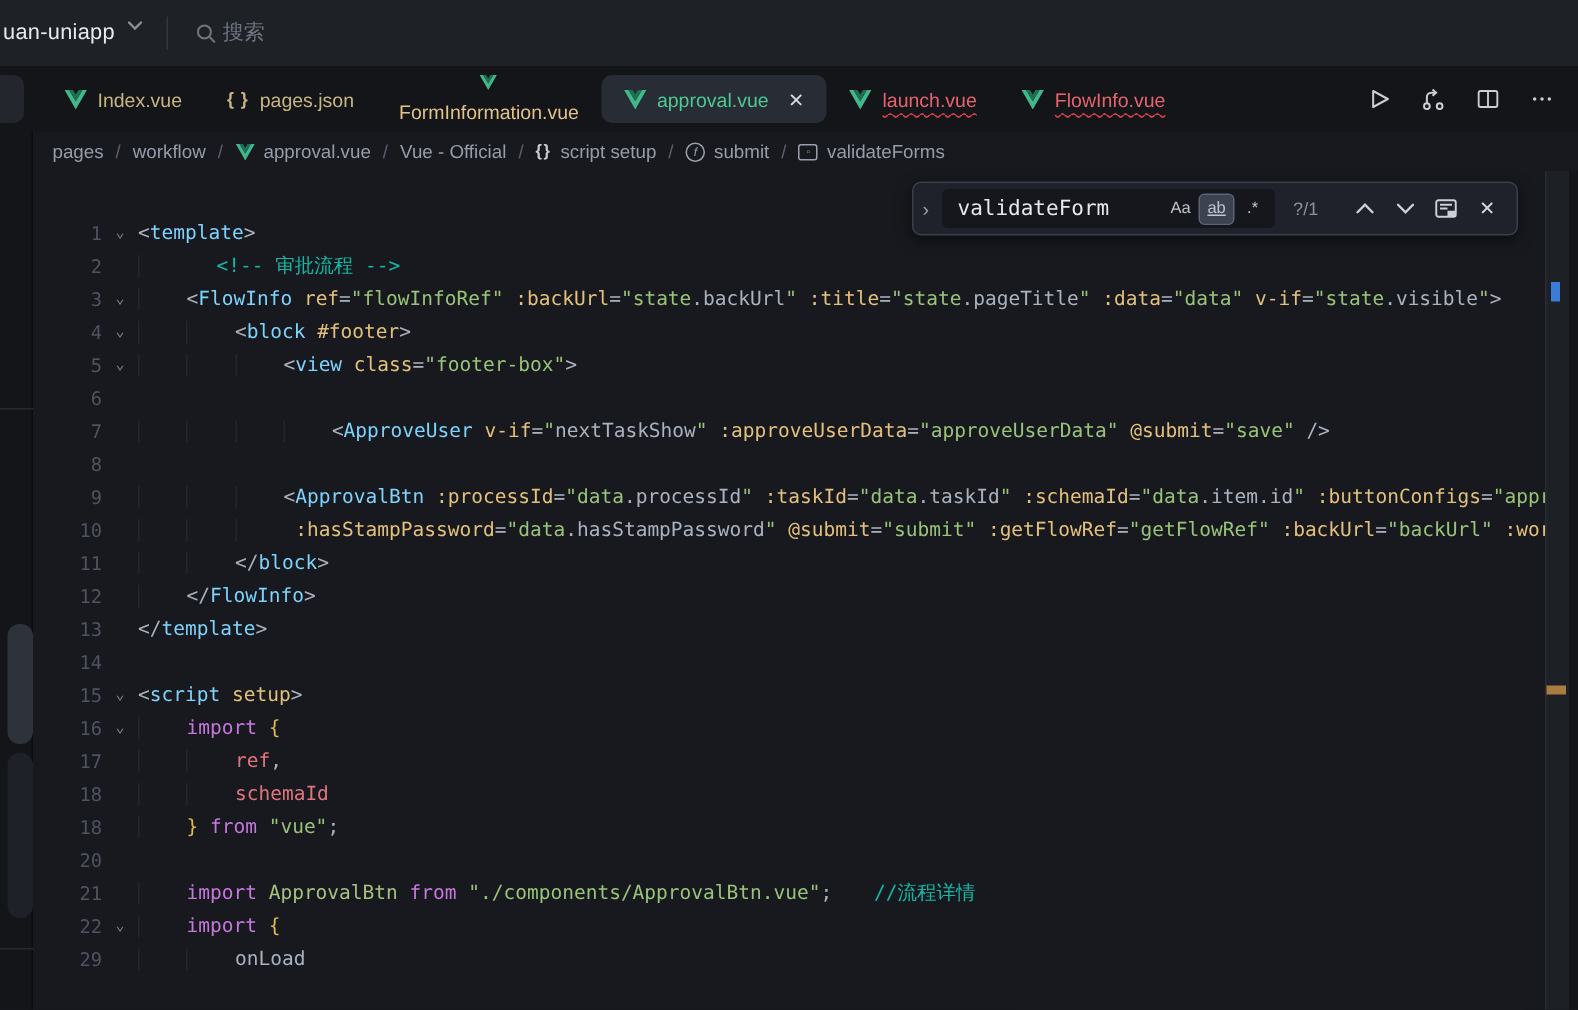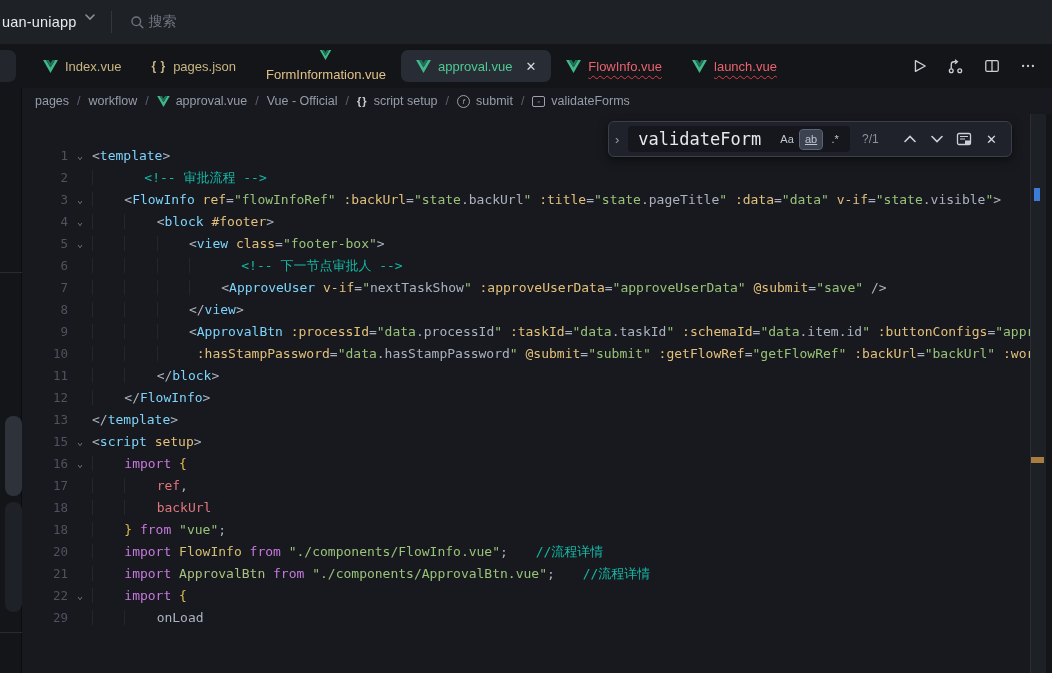--- a/index.html
+++ b/index.html
@@ -68,21 +68,21 @@
   .tk-cy { color:#d6bd74; }
   .tk-cg { color:#a8c181; }
 
   
   .findbox { position:absolute; top:7px; right:40px; width:404px; height:36px; background:#1f222a;
     border:1px solid #3a3f49; border-radius:6px; box-shadow:0 3px 10px rgba(0,0,0,.5);
     display:flex; align-items:center; padding:0 10px 0 6px; z-index:5; }
   .find-expand { color:#9aa0ab; font-size:13px; width:14px; cursor:pointer; }
   .find-input { width:232px; height:26px; background:#15171c; border-radius:4px; display:flex;
     align-items:center; padding:0 4px 0 10px; margin-right:10px; }
-  .find-query { flex:1; color:#e6e8ec; font-size:17px; font-family:"DejaVu Sans Mono",monospace; }
+  .find-query { flex:1; color:#e6e8ec; font-size:14px; font-family:"DejaVu Sans Mono",monospace; }
   .ftog { width:22px; height:19px; display:flex; align-items:center; justify-content:center;
     color:#bfc5cf; font-size:11px; border-radius:3px; cursor:pointer; margin-left:2px; }
   .ftog.on { background:#3c4250; outline:1px solid #5c6575; text-decoration:underline; }
   .find-count { color:#8b919d; font-size:12px; margin:0 14px 0 2px; }
   .fbtn { display:flex; align-items:center; justify-content:center; width:20px; height:20px;
     cursor:pointer; margin-left:8px; color:#ccd0d6; }
   .find-close { font-size:13px; font-weight:700; color:#d7dade; }
 
   
   .ov-strip { position:absolute; right:6px; top:0; bottom:0; width:16px; background:#1d2025;
@@ -143,29 +143,29 @@
         </svg>
       <span>approval.vue</span>
       <span class="tab-close">✕</span>
     </div>
 
     <div class="tab t-err">
       <svg width="15" height="13" viewBox="0 0 24 21">
           <path d="M0 0h4.8L12 12 19.2 0H24L12 21z" fill="#42b88a"></path>
           <path d="M4.8 0h4.3L12 4.8 14.9 0h4.3L12 12z" fill="#1f6f57"></path>
         </svg>
+      <span>launch.vue</span>
+    </div>
+
+    <div class="tab t-err">
+      <svg width="15" height="13" viewBox="0 0 24 21">
+          <path d="M0 0h4.8L12 12 19.2 0H24L12 21z" fill="#42b88a"></path>
+          <path d="M4.8 0h4.3L12 4.8 14.9 0h4.3L12 12z" fill="#1f6f57"></path>
+        </svg>
       <span>FlowInfo.vue</span>
-    </div>
-
-    <div class="tab t-err">
-      <svg width="15" height="13" viewBox="0 0 24 21">
-          <path d="M0 0h4.8L12 12 19.2 0H24L12 21z" fill="#42b88a"></path>
-          <path d="M4.8 0h4.3L12 4.8 14.9 0h4.3L12 12z" fill="#1f6f57"></path>
-        </svg>
-      <span>launch.vue</span>
     </div>
   </div>
 
   <div class="tab-actions">
     <span class="abtn">
       <svg width="16" height="16" viewBox="0 0 18 18">
           <path d="M5 3l11 6-11 6z" fill="none" stroke="#ccd0d6" stroke-width="1.5" stroke-linejoin="round"></path>
         </svg>
     </span>
     <span class="abtn">
@@ -265,31 +265,29 @@
             <span class="ct"><span class="ig">    </span><span class="ig">    </span><span class="tk-p">&lt;</span><span class="tk-tag">block</span><span class="tk-p"> </span><span class="tk-at">#footer</span><span class="tk-p">&gt;</span></span>
           </div>
           <div class="cl">
             <span class="ln">5</span>
             <span class="fold">⌄</span>
             <span class="ct"><span class="ig">    </span><span class="ig">    </span><span class="ig">    </span><span class="tk-p">&lt;</span><span class="tk-tag">view</span><span class="tk-p"> </span><span class="tk-at">class</span><span class="tk-p">=</span><span class="tk-st">"footer-box"</span><span class="tk-p">&gt;</span></span>
           </div>
           <div class="cl">
             <span class="ln">6</span>
             <span class="fold"></span>
-            <span class="ct"><span class="ig">    </span><span class="ig">    </span><span class="ig">    </span><span class="ig">    </span><span class="tk-cm">&lt;!-- 下一节点审批人 --&gt;</span></span>
           </div>
           <div class="cl">
             <span class="ln">7</span>
             <span class="fold"></span>
             <span class="ct"><span class="ig">    </span><span class="ig">    </span><span class="ig">    </span><span class="ig">    </span><span class="tk-p">&lt;</span><span class="tk-tag">ApproveUser</span><span class="tk-p"> </span><span class="tk-at">v-if</span><span class="tk-p">=</span><span class="tk-st">"</span><span class="tk-p">nextTaskShow</span><span class="tk-st">"</span><span class="tk-p"> </span><span class="tk-at">:approveUserData</span><span class="tk-p">=</span><span class="tk-st">"approveUserData"</span><span class="tk-p"> </span><span class="tk-at">@submit</span><span class="tk-p">=</span><span class="tk-st">"save"</span><span class="tk-p"> /&gt;</span></span>
           </div>
           <div class="cl">
             <span class="ln">8</span>
             <span class="fold"></span>
-            <span class="ct"><span class="ig">    </span><span class="ig">    </span><span class="ig">    </span><span class="tk-p">&lt;/</span><span class="tk-tag">view</span><span class="tk-p">&gt;</span></span>
           </div>
           <div class="cl">
             <span class="ln">9</span>
             <span class="fold"></span>
             <span class="ct"><span class="ig">    </span><span class="ig">    </span><span class="ig">    </span><span class="tk-p">&lt;</span><span class="tk-tag">ApprovalBtn</span><span class="tk-p"> </span><span class="tk-at">:processId</span><span class="tk-p">=</span><span class="tk-st">"data</span><span class="tk-p">.processId</span><span class="tk-st">"</span><span class="tk-p"> </span><span class="tk-at">:taskId</span><span class="tk-p">=</span><span class="tk-st">"data</span><span class="tk-p">.taskId</span><span class="tk-st">"</span><span class="tk-p"> </span><span class="tk-at">:schemaId</span><span class="tk-p">=</span><span class="tk-st">"data</span><span class="tk-p">.item.id</span><span class="tk-st">"</span><span class="tk-p"> </span><span class="tk-at">:buttonConfigs</span><span class="tk-p">=</span><span class="tk-st">"approval</span></span>
           </div>
           <div class="cl">
             <span class="ln">10</span>
             <span class="fold"></span>
             <span class="ct"><span class="ig">    </span><span class="ig">    </span><span class="ig">    </span><span> </span><span class="tk-at">:hasStampPassword</span><span class="tk-p">=</span><span class="tk-st">"data</span><span class="tk-p">.hasStampPassword</span><span class="tk-st">"</span><span class="tk-p"> </span><span class="tk-at">@submit</span><span class="tk-p">=</span><span class="tk-st">"submit"</span><span class="tk-p"> </span><span class="tk-at">:getFlowRef</span><span class="tk-p">=</span><span class="tk-st">"getFlowRef"</span><span class="tk-p"> </span><span class="tk-at">:backUrl</span><span class="tk-p">=</span><span class="tk-st">"backUrl"</span><span class="tk-p"> </span><span class="tk-at">:workflo</span></span>
@@ -303,48 +301,52 @@
             <span class="ln">12</span>
             <span class="fold"></span>
             <span class="ct"><span class="ig">    </span><span class="tk-p">&lt;/</span><span class="tk-tag">FlowInfo</span><span class="tk-p">&gt;</span></span>
           </div>
           <div class="cl">
             <span class="ln">13</span>
             <span class="fold"></span>
             <span class="ct"><span class="tk-p">&lt;/</span><span class="tk-tag">template</span><span class="tk-p">&gt;</span></span>
           </div>
           <div class="cl">
+            <span class="ln">14</span>
+            <span class="fold"></span>
+            <span class="ct"></span>
+          </div>
+          <div class="cl">
             <span class="ln">15</span>
             <span class="fold">⌄</span>
             <span class="ct"><span class="tk-p">&lt;</span><span class="tk-tag">script</span><span class="tk-p"> </span><span class="tk-at">setup</span><span class="tk-p">&gt;</span></span>
           </div>
           <div class="cl">
             <span class="ln">16</span>
             <span class="fold">⌄</span>
             <span class="ct"><span class="ig">    </span><span class="tk-kw">import</span><span class="tk-p"> </span><span class="tk-br">{</span></span>
           </div>
           <div class="cl">
             <span class="ln">17</span>
             <span class="fold"></span>
             <span class="ct"><span class="ig">    </span><span class="ig">    </span><span class="tk-rd">ref</span><span class="tk-p">,</span></span>
           </div>
           <div class="cl">
             <span class="ln">18</span>
             <span class="fold"></span>
-            <span class="ct"><span class="ig">    </span><span class="ig">    </span><span class="tk-rd">backUrl</span></span>
+            <span class="ct"><span class="ig">    </span><span class="ig">    </span><span class="tk-rd">schemaId</span></span>
           </div>
           <div class="cl">
             <span class="ln">18</span>
             <span class="fold"></span>
             <span class="ct"><span class="ig">    </span><span class="tk-br">}</span><span class="tk-p"> </span><span class="tk-kw">from</span><span class="tk-p"> </span><span class="tk-st">"vue"</span><span class="tk-p">;</span></span>
           </div>
           <div class="cl">
             <span class="ln">20</span>
             <span class="fold"></span>
-            <span class="ct"><span class="ig">    </span><span class="tk-kw">import</span><span class="tk-p"> </span><span class="tk-cy">FlowInfo</span><span class="tk-p"> </span><span class="tk-kw">from</span><span class="tk-p"> </span><span class="tk-st">"./components/FlowInfo.vue"</span><span class="tk-p">;</span><span class="tk-p"> </span><span class="tk-cm">//流程详情</span></span>
           </div>
           <div class="cl">
             <span class="ln">21</span>
             <span class="fold"></span>
             <span class="ct"><span class="ig">    </span><span class="tk-kw">import</span><span class="tk-p"> </span><span class="tk-cg">ApprovalBtn</span><span class="tk-p"> </span><span class="tk-kw">from</span><span class="tk-p"> </span><span class="tk-st">"./components/ApprovalBtn.vue"</span><span class="tk-p">;</span><span class="tk-p"> </span><span class="tk-cm">//流程详情</span></span>
           </div>
           <div class="cl">
             <span class="ln">22</span>
             <span class="fold">⌄</span>
             <span class="ct"><span class="ig">    </span><span class="tk-kw">import</span><span class="tk-p"> </span><span class="tk-br">{</span></span>

